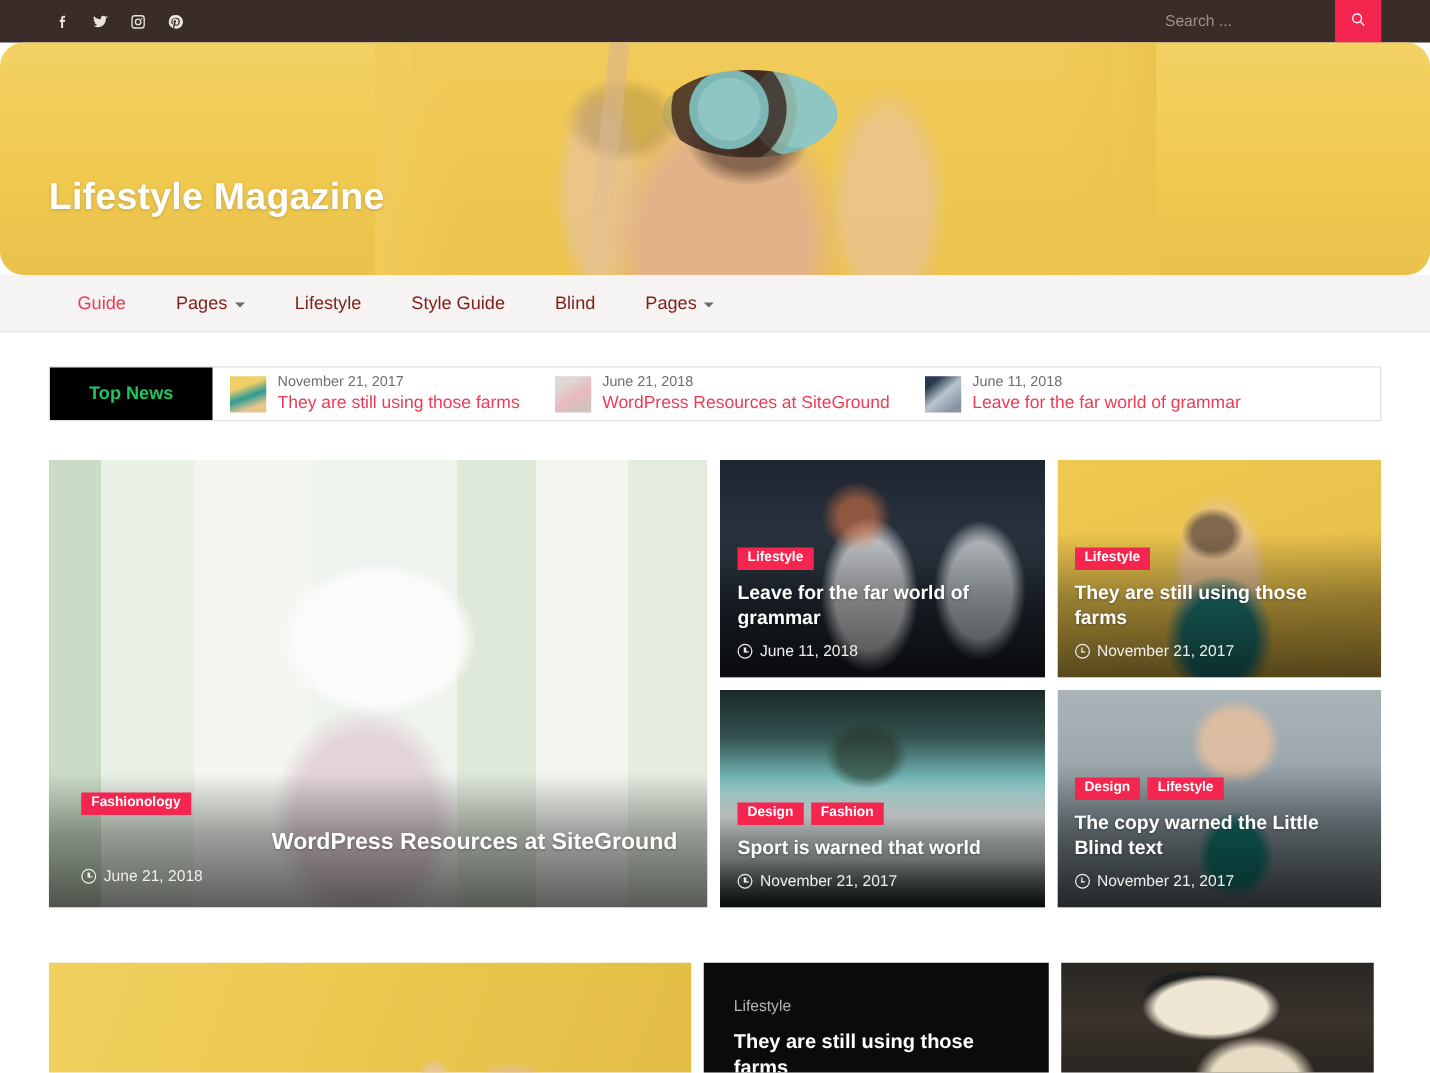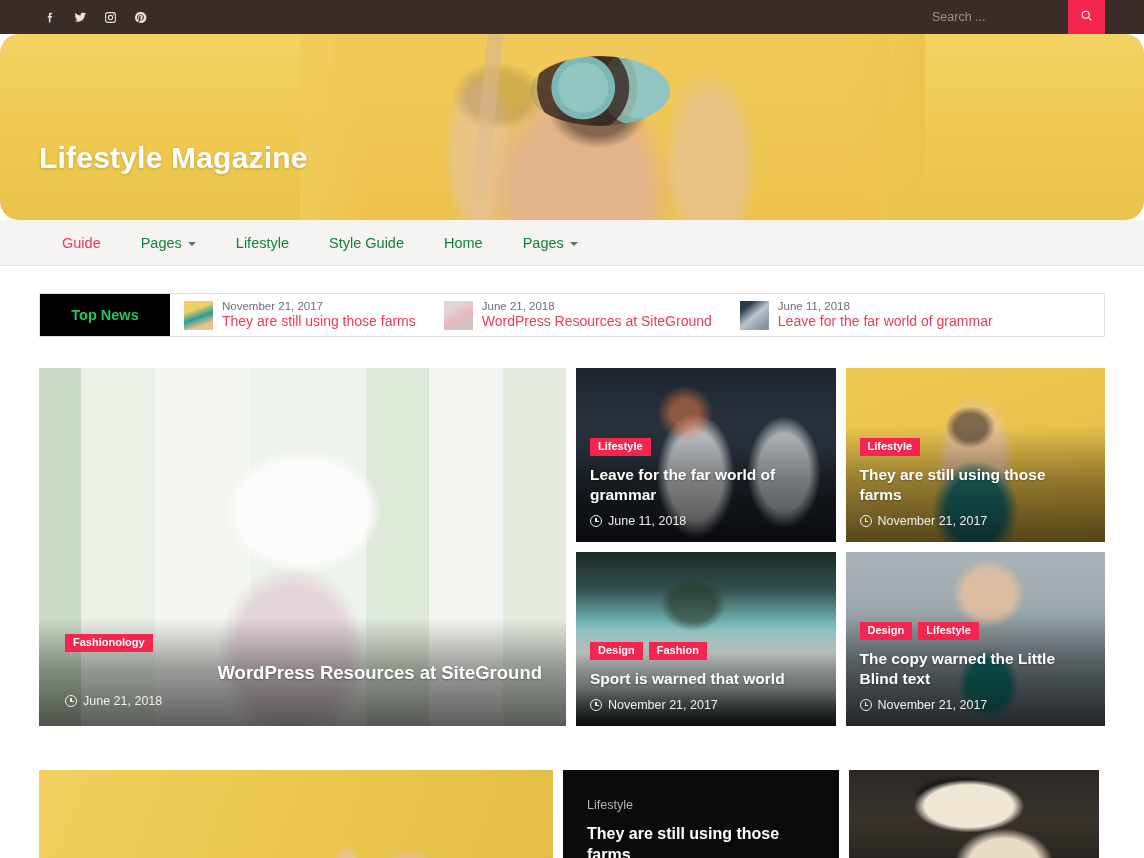--- a/index.html
+++ b/index.html
@@ -118,21 +118,21 @@
   .nav {
     height: 46px;
     background: #f5f4f2;
     border-bottom: 1px solid #e6e4e1;
     display: flex;
     align-items: center;
     padding-left: 62px;
   }
   .nav-item {
     font-size: 14.5px;
-    color: #15803d;
+    color: #7f1d1d;
     margin-right: 40px;
     cursor: pointer;
     display: flex;
     align-items: center;
     gap: 6px;
     white-space: nowrap;
   }
   .nav-item.active { color: #ee3b53; }
   .caret {
     width: 0; height: 0;
@@ -378,21 +378,21 @@
     <span>Pages</span>
     <span class="caret"></span>
   </div>
   <div class="nav-item">
     <span>Lifestyle</span>
   </div>
   <div class="nav-item">
     <span>Style Guide</span>
   </div>
   <div class="nav-item">
-    <span>Home</span>
+    <span>Blind</span>
   </div>
   <div class="nav-item">
     <span>Pages</span>
     <span class="caret"></span>
   </div>
 </div>
 
 <div class="wrap">
 
   <div class="ticker">

